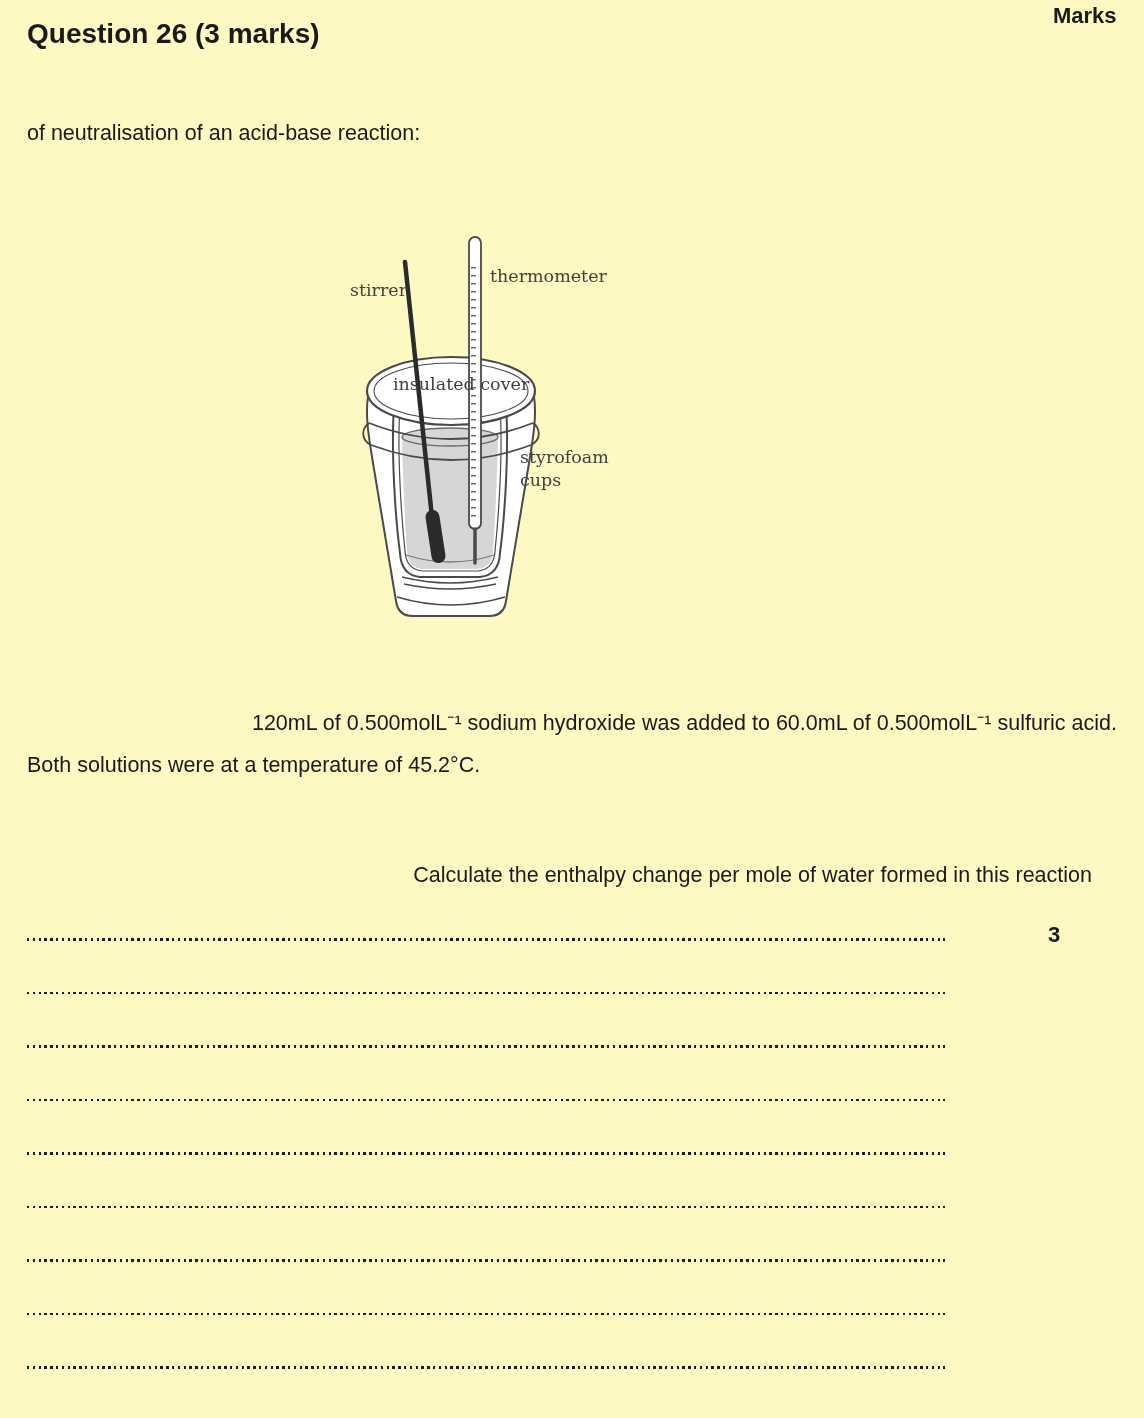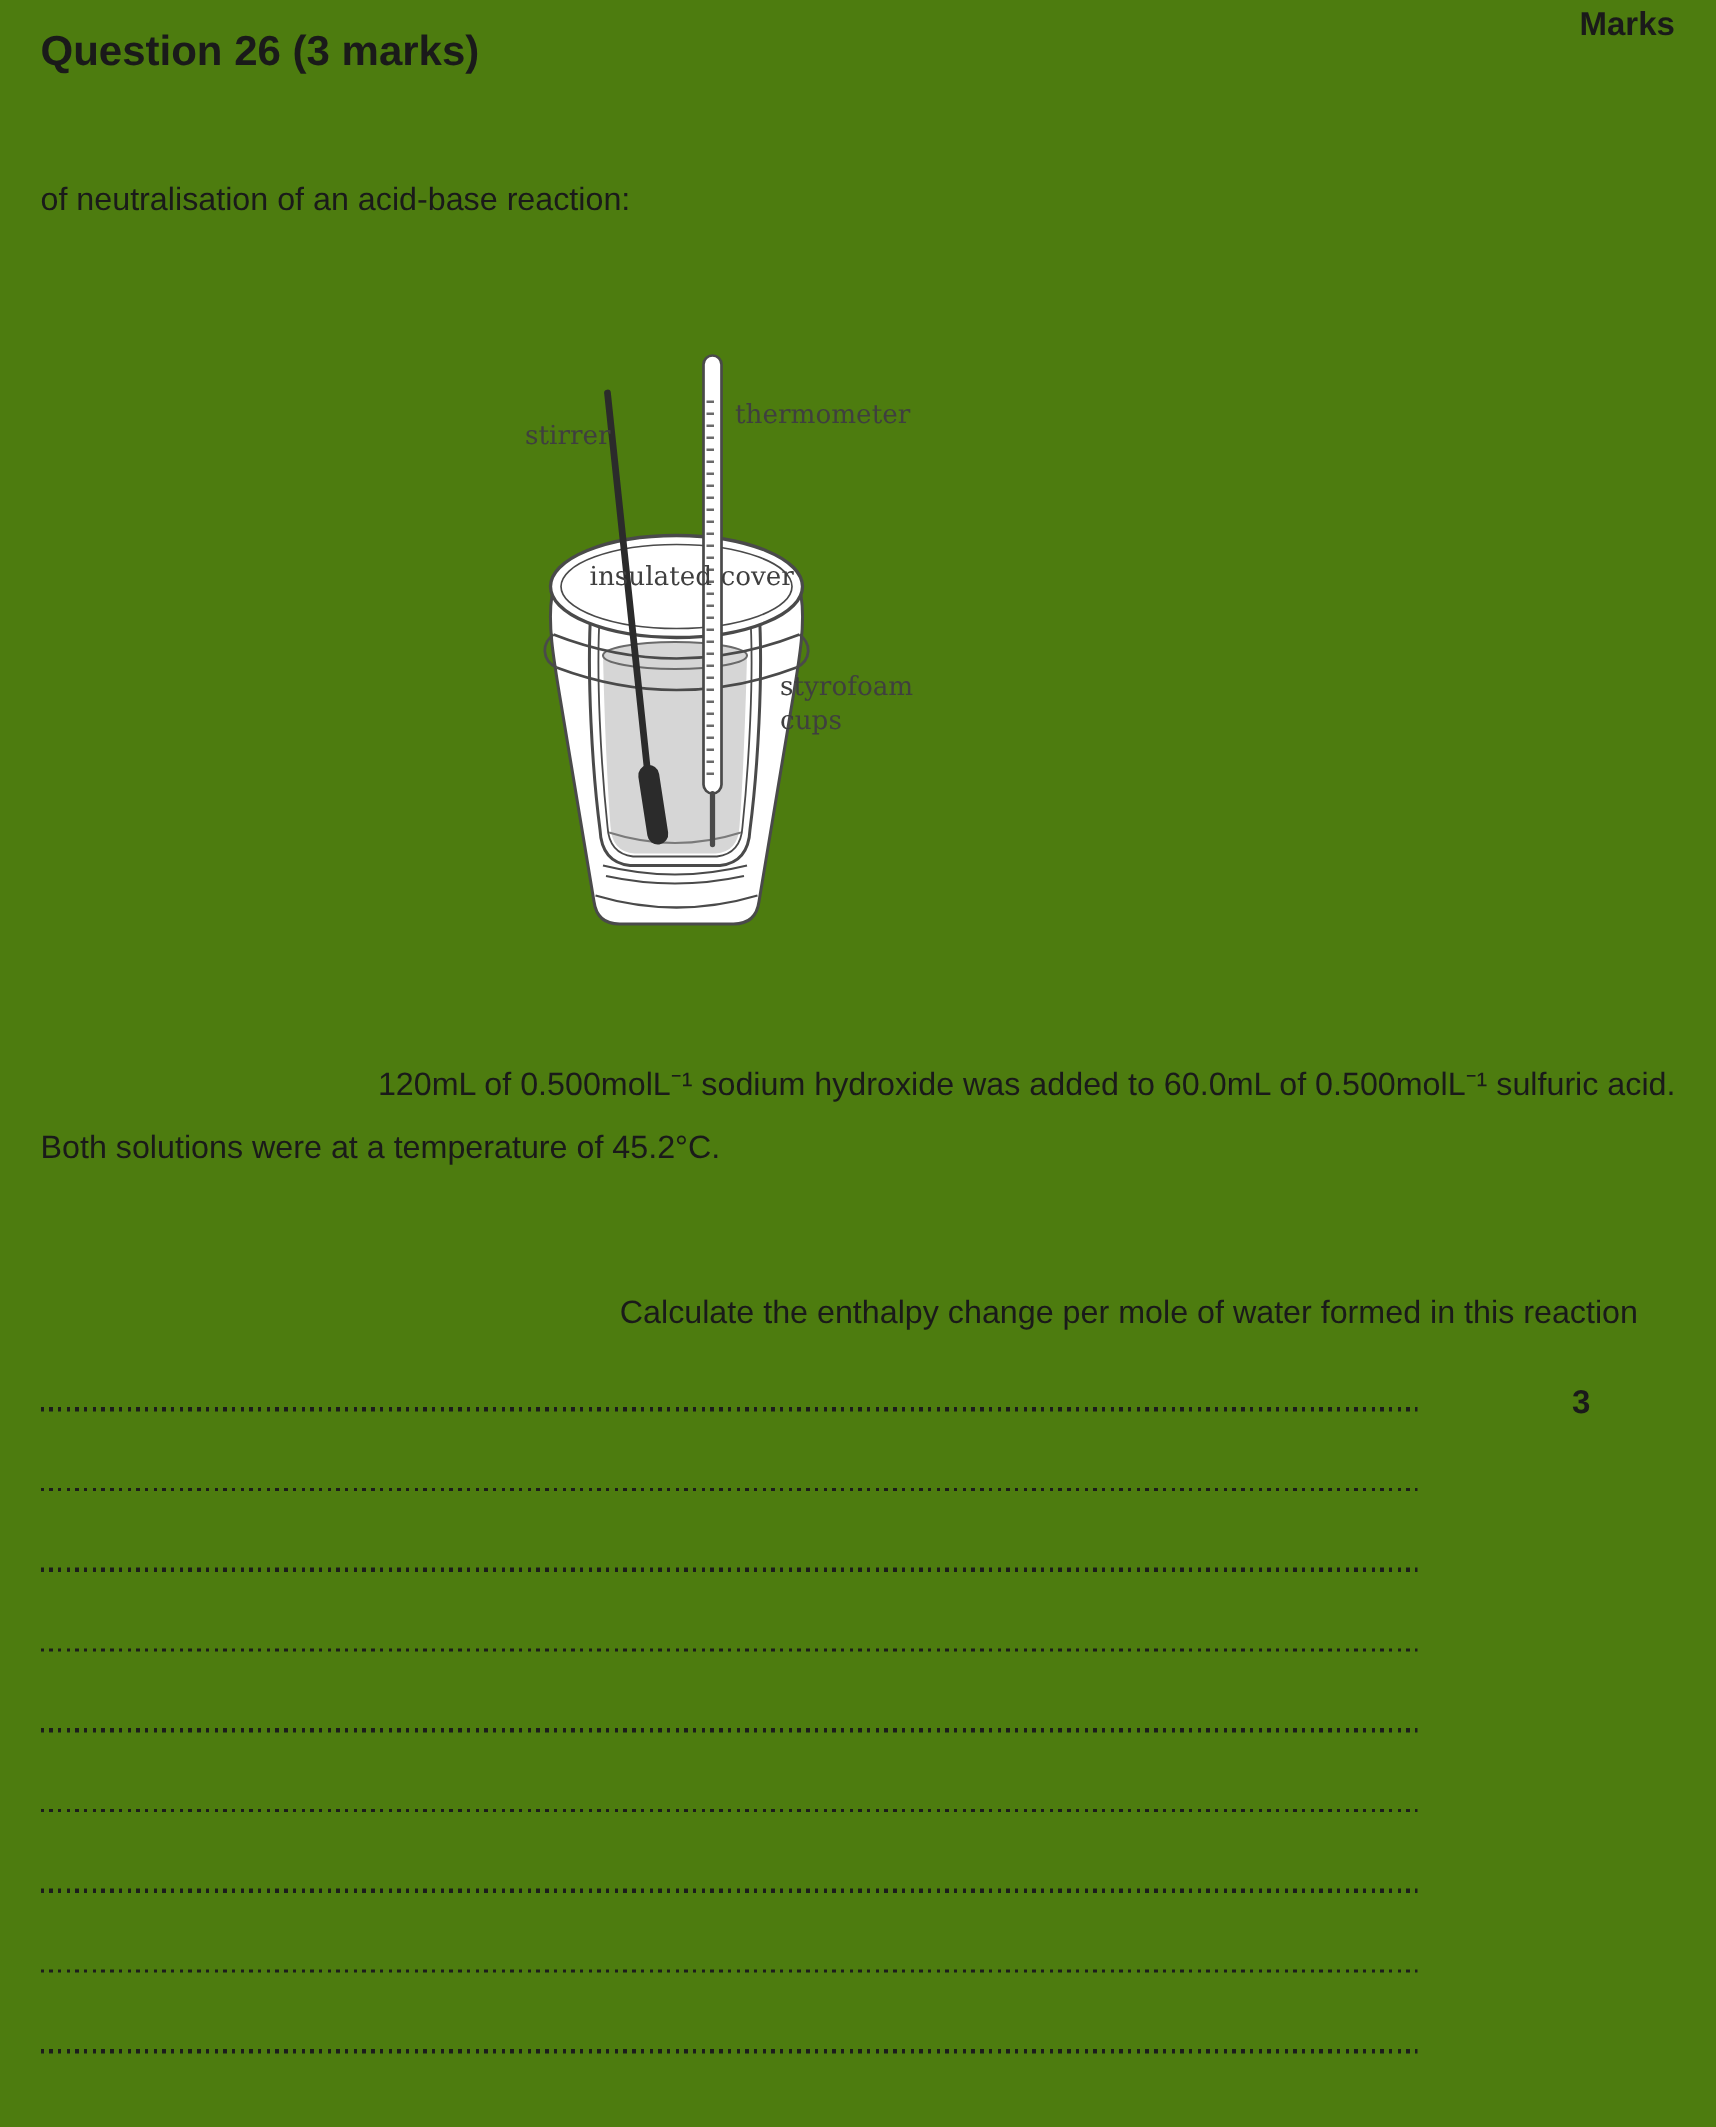--- a/index.html
+++ b/index.html
@@ -8,21 +8,21 @@
     --stirrer:#2b2b2b;
     --labeltext:#3f3f3f;
     --dots:#1c1c1c;
   }
   *{margin:0;padding:0;box-sizing:border-box;}
   html,body{background:#ffffff;}
   .page{
     position:relative;
     width:1144px;
     height:1418px;
-    background:#4d7c0f;
+    background:#fef9c3;
     color:#1a1a1a;
     font-family:"Liberation Sans", sans-serif;
     overflow:hidden;
   }
   .marks-header{
     position:absolute; top:3px; left:1053px;
     font-size:22px; font-weight:bold;
   }
   .q-title{
     position:absolute; top:18px; left:27px;

